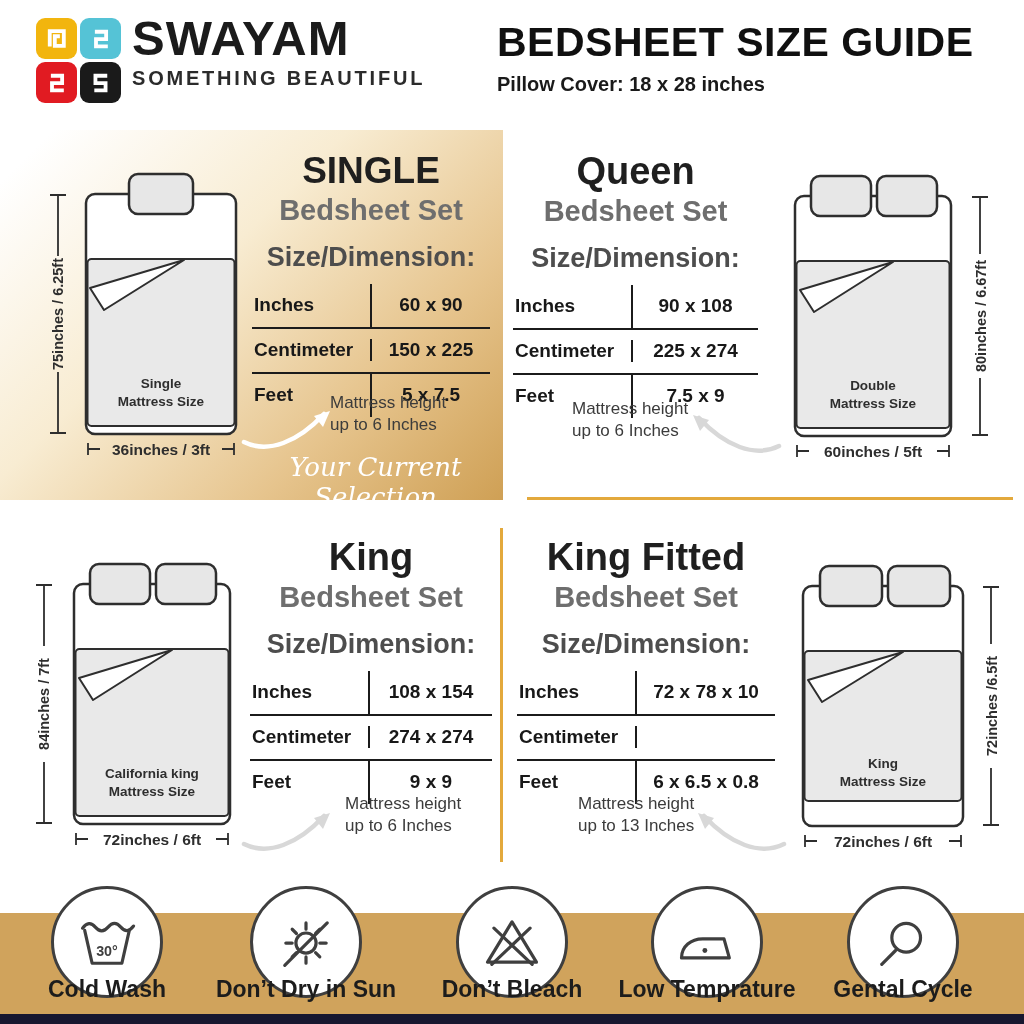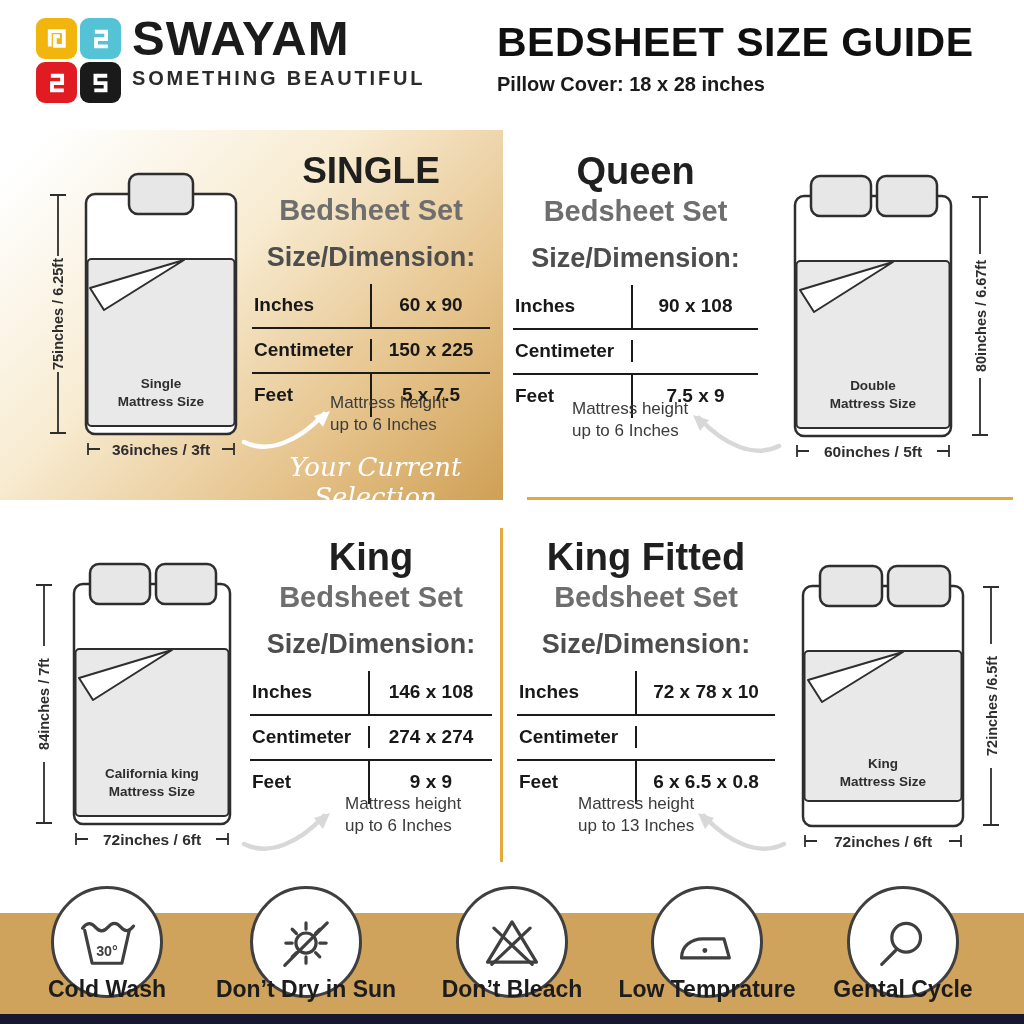--- a/index.html
+++ b/index.html
@@ -158,20 +158,21 @@
       <div class="title" style="font-size:38px">Queen</div>
       <div class="subtitle">Bedsheet Set</div>
       <div class="dimhead">Size/Dimension:</div>
       <div class="size-table">
         <div class="trow">
           <div class="tlabel">Inches</div>
           <div class="tvalue">90 x 108</div>
         </div>
         <div class="trow mid">
           <div class="tlabel">Centimeter</div>
+          <div class="tvalue">225 x 274</div>
         </div>
         <div class="trow">
           <div class="tlabel">Feet</div>
           <div class="tvalue">7.5 x 9</div>
         </div>
       </div>
     </div>
     <svg class="bed" style="left:264px;top:36px;width:235px;height:300px" viewBox="0 0 235 300">
       <rect class="bedbody" x="28" y="30" width="156" height="240" rx="9"></rect>
       <rect class="pillow" x="44" y="10" width="60" height="40" rx="9"></rect>
@@ -210,21 +211,21 @@
       <path class="dim" d="M52,279 V291 M52,285 H64 M192,285 H204 M204,279 V291"></path>
       <text class="bdim-text" x="128" y="291">72inches / 6ft</text>
     </svg>
     <div class="info" style="left:250px;top:28px;width:242px">
       <div class="title" style="font-size:38px">King</div>
       <div class="subtitle">Bedsheet Set</div>
       <div class="dimhead">Size/Dimension:</div>
       <div class="size-table">
         <div class="trow">
           <div class="tlabel">Inches</div>
-          <div class="tvalue">146 x 108</div>
+          <div class="tvalue">108 x 154</div>
         </div>
         <div class="trow mid">
           <div class="tlabel">Centimeter</div>
           <div class="tvalue">274 x 274</div>
         </div>
         <div class="trow">
           <div class="tlabel">Feet</div>
           <div class="tvalue">9 x 9</div>
         </div>
       </div>

